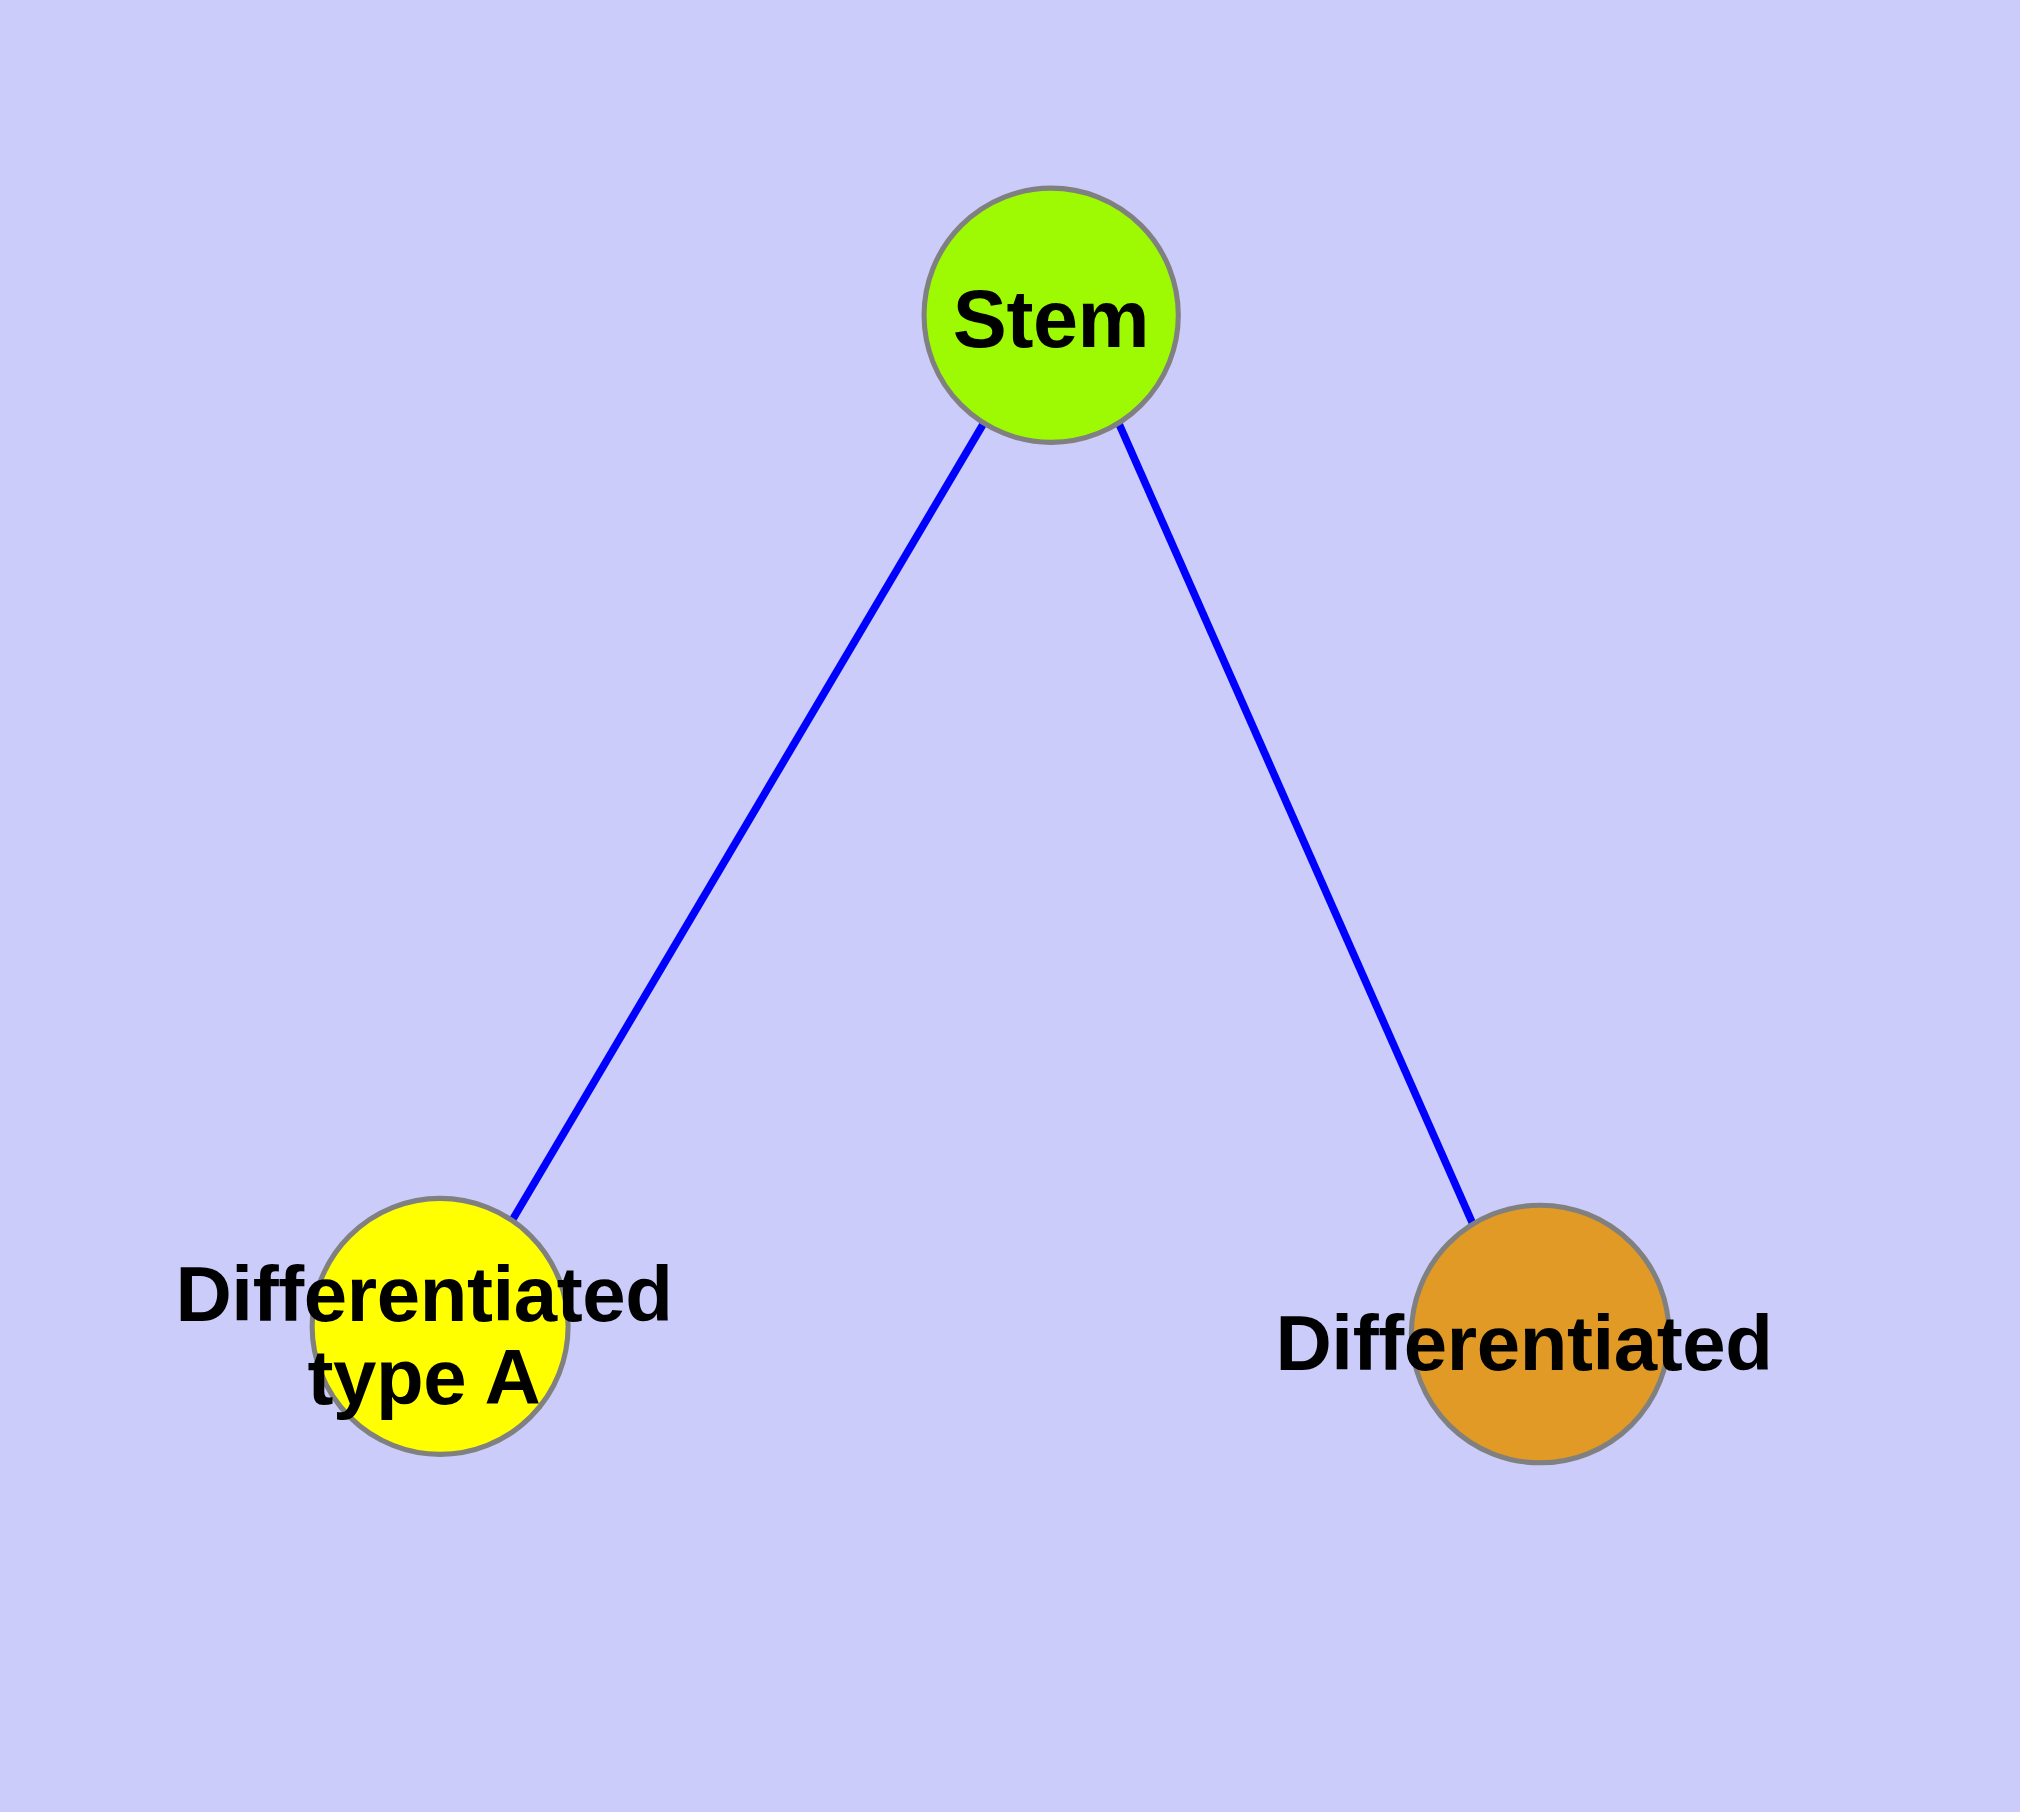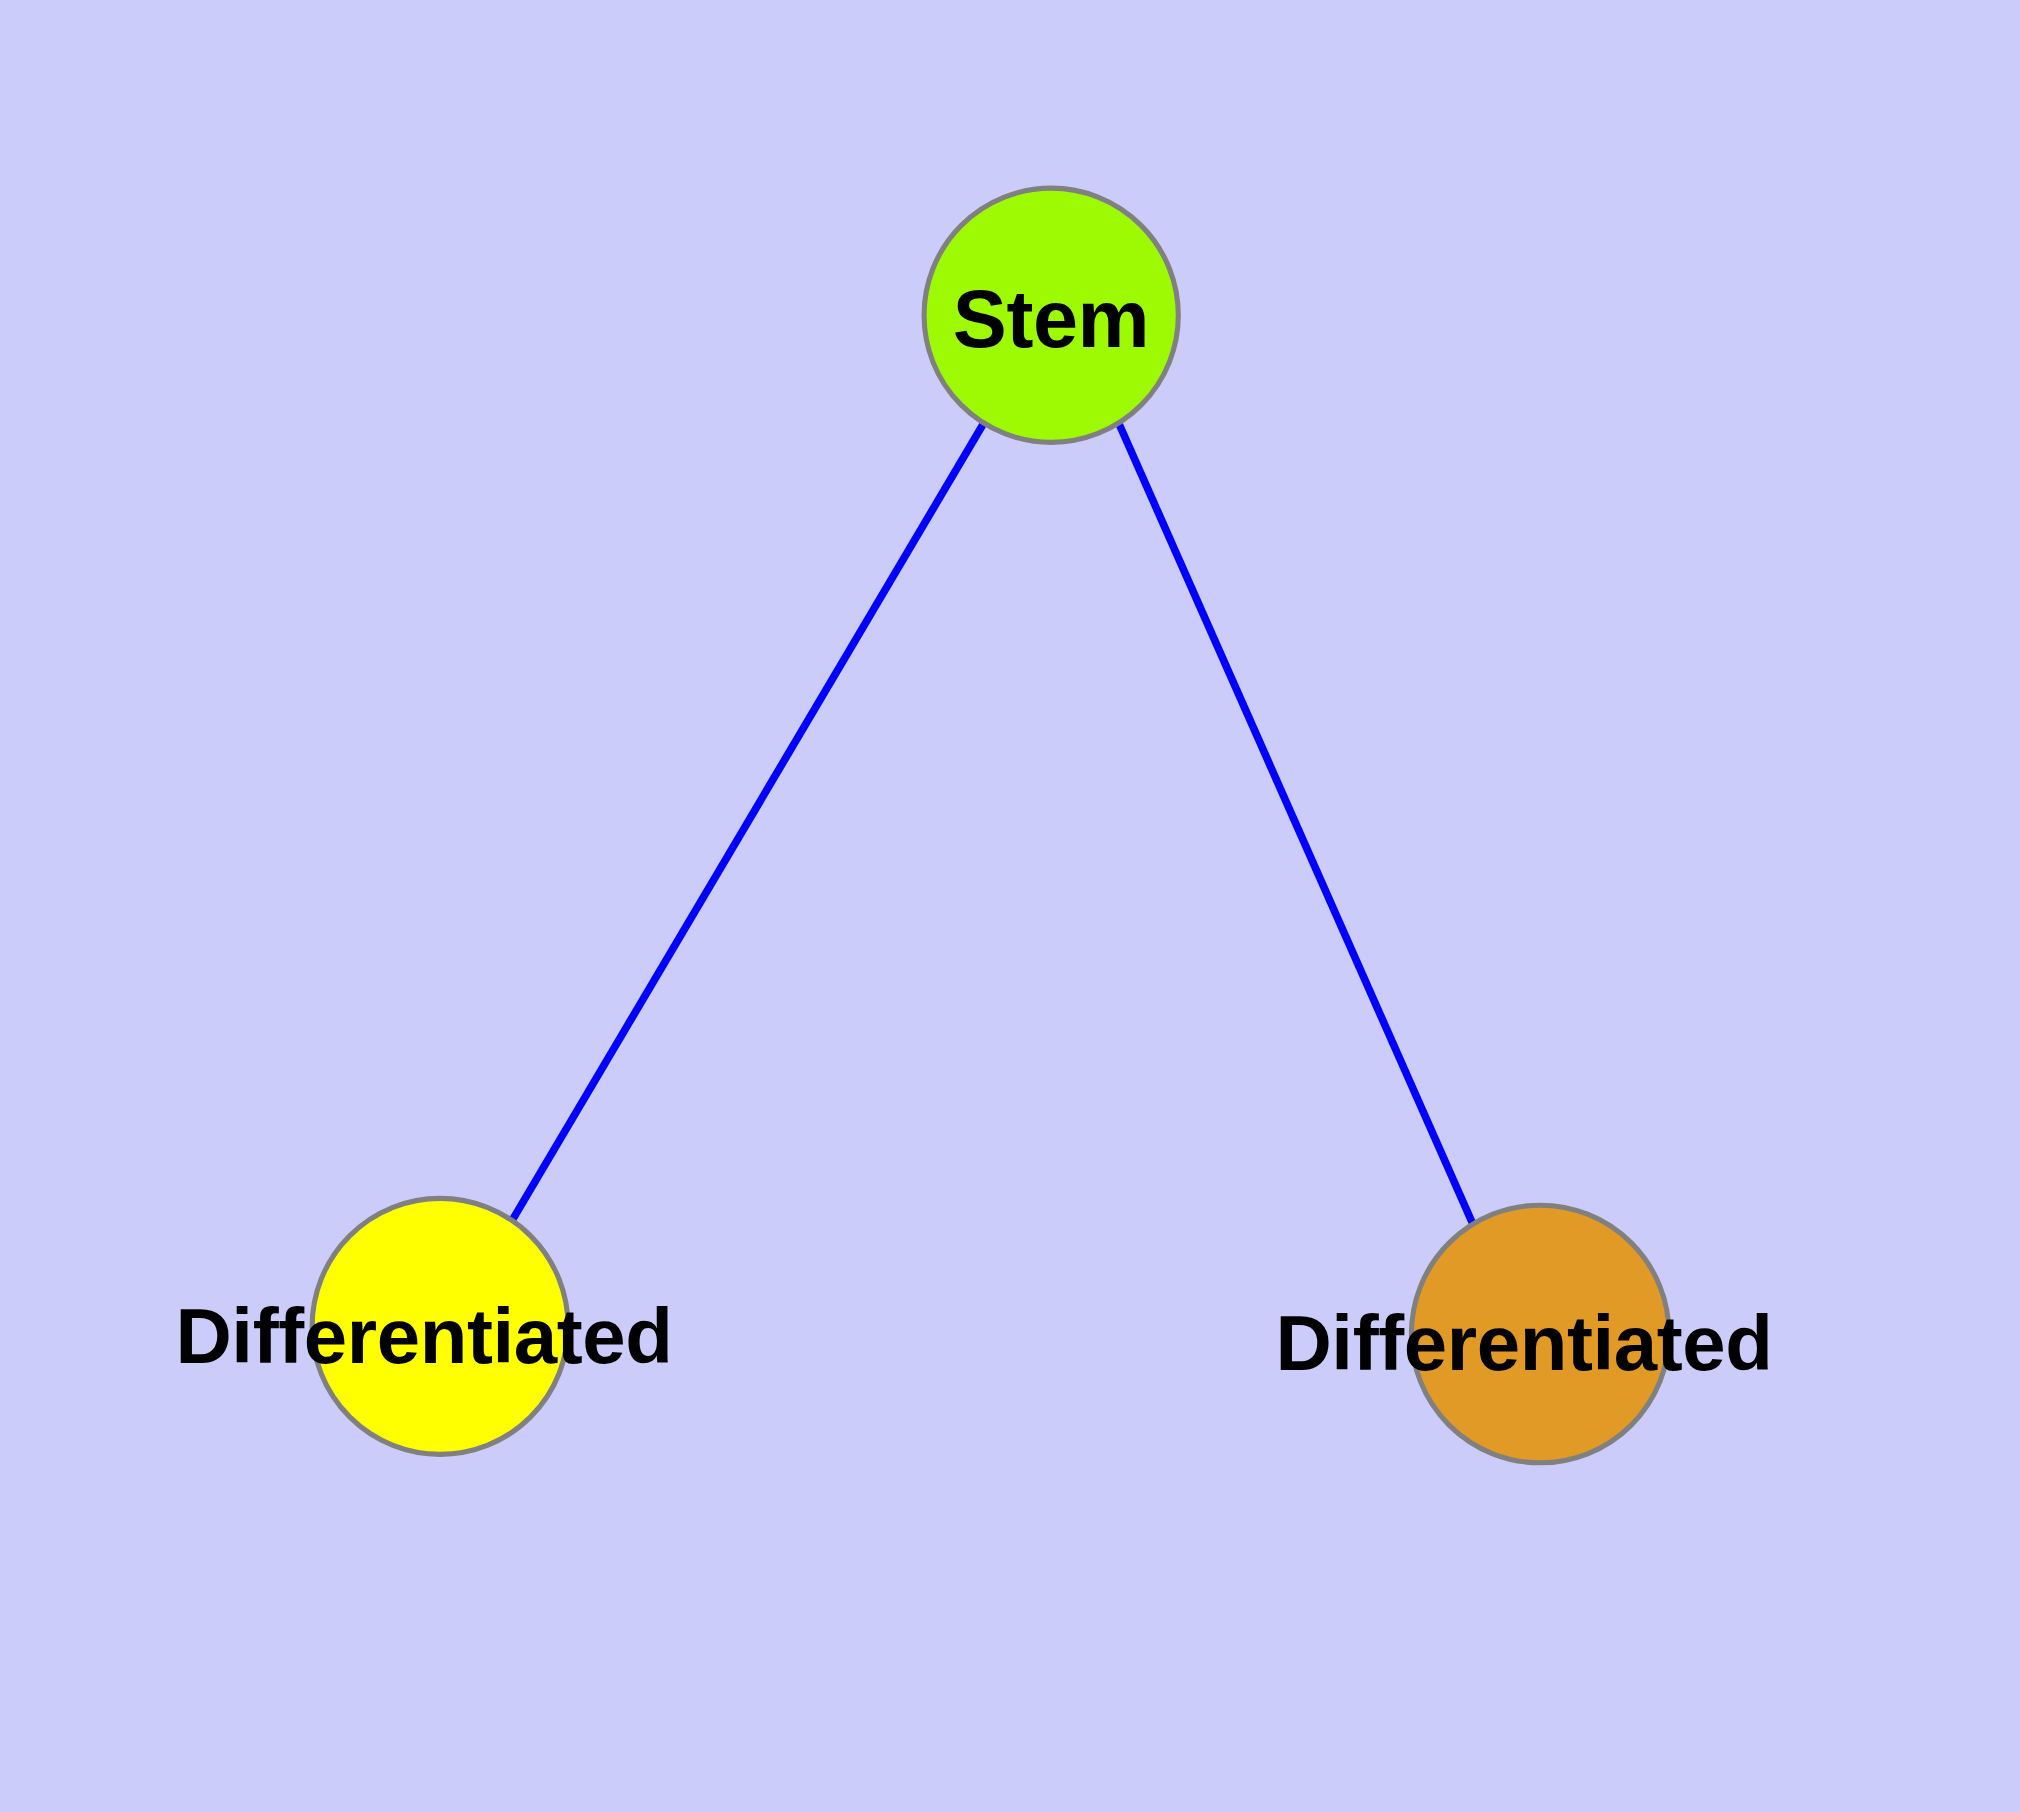--- a/index.html
+++ b/index.html
@@ -71,18 +71,18 @@
     </g>
     <g>
       <circle cx="1240" cy="372" r="150" fill="#9dfa03" stroke="#808080" stroke-width="6"></circle>
       <circle cx="519" cy="1565" r="151" fill="#ffff00" stroke="#808080" stroke-width="6"></circle>
       <circle cx="1817" cy="1574" r="152" fill="#e09a25" stroke="#808080" stroke-width="6"></circle>
     </g>
   </svg>
 
   <div class="node-label" id="label-stem">Stem</div>
 
-  <div class="node-label" id="label-diffa"><span>Differentiated</span><br></div>
+  <div class="node-label" id="label-diffa"><span>Differentiated</span><br><span>type A</span></div>
 
   <div class="node-label" id="label-diffb"><span>Differentiated</span><br></div>
 
 </div>
 
 
 </body></html>

